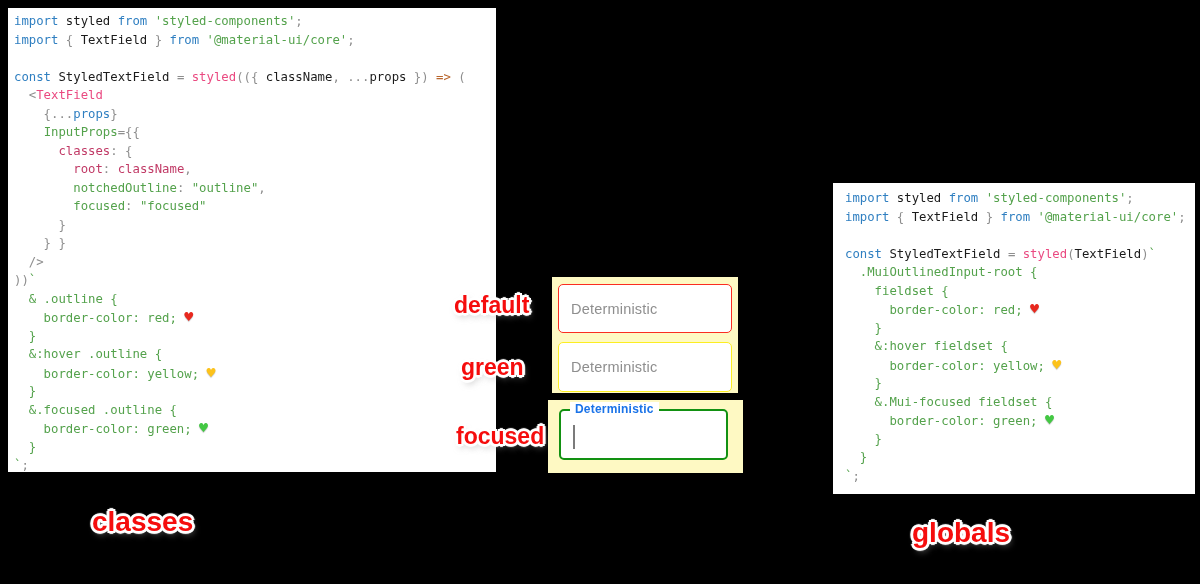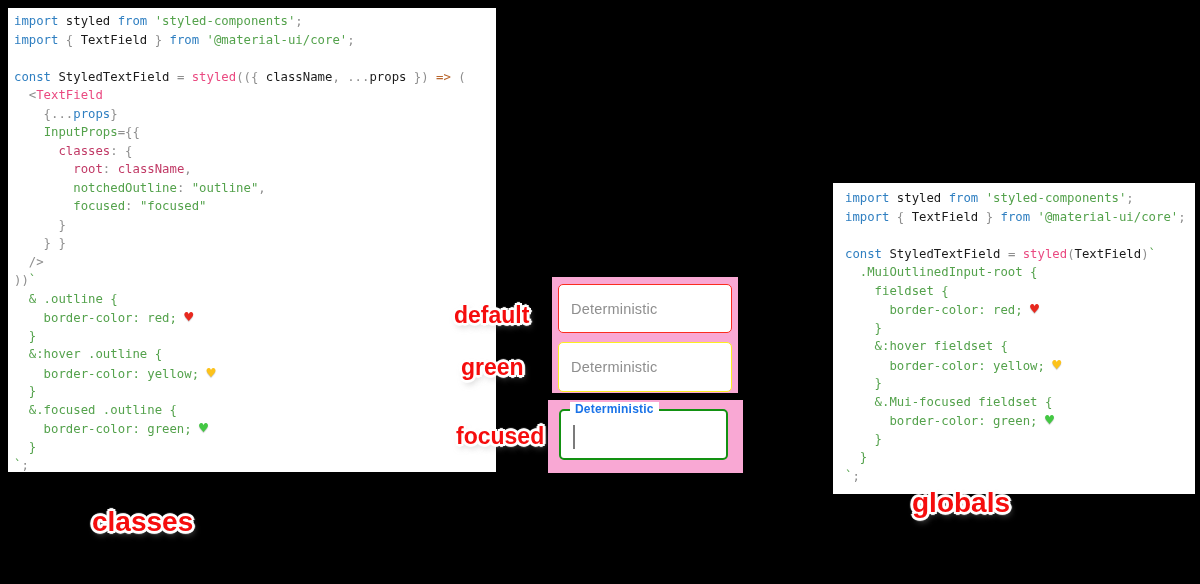--- a/index.html
+++ b/index.html
@@ -9,21 +9,21 @@
   
   .code-panel{position:absolute;background:#ffffff;
     font-family:"DejaVu Sans Mono",monospace;font-size:12.3px;line-height:18.5px;
     white-space:pre;box-sizing:border-box;overflow:hidden;}
   .panel-classes{left:8px;top:8px;width:488px;height:464px;padding:4px 0 0 6px;}
   .panel-globals{left:833px;top:183px;width:362px;height:311px;padding:6px 0 0 12px;}
   .code-line{height:18.5px;}
   .heart{font-size:15px;text-shadow:0 1px 1px rgba(0,0,0,.25);}
 
   
-  .card{position:absolute;background:#f9a8d4;}
+  .card{position:absolute;background:#fef9c3;}
   .card-top{left:552px;top:277px;width:186px;height:116px;}
   .card-bottom{left:548px;top:400px;width:195px;height:73px;}
 
   
   .tf{position:absolute;box-sizing:border-box;background:#fff;border-radius:5px;
       display:flex;align-items:center;}
   .tf-default{left:6px;top:7px;width:174px;height:49px;border:1.5px solid var(--field-red);}
   .tf-hover{left:6px;top:65px;width:174px;height:50px;border:1.5px solid var(--field-yellow);}
   .tf-focused{left:11px;top:9px;width:169px;height:51px;border:2px solid var(--field-green);}
   .tf-placeholder{color:var(--placeholder-gray);font-size:14.5px;padding-left:12px;letter-spacing:.2px;}
@@ -34,26 +34,26 @@
   
   .red-label{position:absolute;color:var(--label-red);font-weight:bold;
     font-family:"Liberation Sans",sans-serif;
     text-shadow:
       -2px -2px 0 #fff, 0 -2px 0 #fff, 2px -2px 0 #fff,
       -2px 0 0 #fff, 2px 0 0 #fff,
       -2px 2px 0 #fff, 0 2px 0 #fff, 2px 2px 0 #fff,
       -3px 0 1px #fff, 3px 0 1px #fff, 0 3px 1px #fff, 0 -3px 1px #fff,
       2px 4px 6px rgba(150,150,150,.6);}
   .state-label{font-size:23px;}
-  .lbl-default{left:454px;top:302px;}
+  .lbl-default{left:454px;top:292px;}
   .lbl-hover{left:461px;top:354px;}
   .lbl-focused{left:456px;top:423px;}
   .caption{font-size:28px;}
   .cap-classes{left:92px;top:506px;}
-  .cap-globals{left:912px;top:487px;}
+  .cap-globals{left:912px;top:517px;}
 </style>
 </head>
 <body>
 
 <div class="stage">
 
   <div class="code-panel panel-classes"><div class="code-line"><span style="color: rgb(47, 127, 193);">import</span><span style="color: rgb(27, 27, 27);"> styled </span><span style="color: rgb(47, 127, 193);">from</span><span style="color: rgb(27, 27, 27);"> </span><span style="color: rgb(84, 162, 76);">'styled-components'</span><span style="color: rgb(142, 142, 142);">;</span></div><div class="code-line"><span style="color: rgb(47, 127, 193);">import</span><span style="color: rgb(142, 142, 142);"> { </span><span style="color: rgb(27, 27, 27);">TextField</span><span style="color: rgb(142, 142, 142);"> } </span><span style="color: rgb(47, 127, 193);">from</span><span style="color: rgb(27, 27, 27);"> </span><span style="color: rgb(84, 162, 76);">'@material-ui/core'</span><span style="color: rgb(142, 142, 142);">;</span></div><div class="code-line">&nbsp;</div><div class="code-line"><span style="color: rgb(47, 127, 193);">const</span><span style="color: rgb(27, 27, 27);"> StyledTextField </span><span style="color: rgb(142, 142, 142);">= </span><span style="color: rgb(234, 74, 129);">styled</span><span style="color: rgb(142, 142, 142);">(({ </span><span style="color: rgb(27, 27, 27);">className</span><span style="color: rgb(142, 142, 142);">, </span><span style="color: rgb(142, 142, 142);">...</span><span style="color: rgb(27, 27, 27);">props</span><span style="color: rgb(142, 142, 142);"> }) </span><span style="color: rgb(185, 102, 45);">=&gt;</span><span style="color: rgb(142, 142, 142);"> (</span></div><div class="code-line"><span style="color: rgb(142, 142, 142);">  &lt;</span><span style="color: rgb(234, 74, 129);">TextField</span></div><div class="code-line"><span style="color: rgb(142, 142, 142);">    {...</span><span style="color: rgb(47, 127, 193);">props</span><span style="color: rgb(142, 142, 142);">}</span></div><div class="code-line"><span style="color: rgb(27, 27, 27);">    </span><span style="color: rgb(84, 162, 76);">InputProps</span><span style="color: rgb(142, 142, 142);">={{</span></div><div class="code-line"><span style="color: rgb(27, 27, 27);">      </span><span style="color: rgb(193, 58, 102);">classes</span><span style="color: rgb(142, 142, 142);">: {</span></div><div class="code-line"><span style="color: rgb(27, 27, 27);">        </span><span style="color: rgb(193, 58, 102);">root</span><span style="color: rgb(142, 142, 142);">: </span><span style="color: rgb(193, 58, 102);">className</span><span style="color: rgb(142, 142, 142);">,</span></div><div class="code-line"><span style="color: rgb(27, 27, 27);">        </span><span style="color: rgb(84, 162, 76);">notchedOutline</span><span style="color: rgb(142, 142, 142);">: </span><span style="color: rgb(84, 162, 76);">"outline"</span><span style="color: rgb(142, 142, 142);">,</span></div><div class="code-line"><span style="color: rgb(27, 27, 27);">        </span><span style="color: rgb(84, 162, 76);">focused</span><span style="color: rgb(142, 142, 142);">: </span><span style="color: rgb(84, 162, 76);">"focused"</span></div><div class="code-line"><span style="color: rgb(142, 142, 142);">      }</span></div><div class="code-line"><span style="color: rgb(142, 142, 142);">    } }</span></div><div class="code-line"><span style="color: rgb(142, 142, 142);">  /&gt;</span></div><div class="code-line"><span style="color: rgb(142, 142, 142);">))</span><span style="color: rgb(84, 162, 76);">`</span></div><div class="code-line"><span style="color: rgb(84, 162, 76);">  &amp; .outline {</span></div><div class="code-line"><span style="color: rgb(84, 162, 76);">    border-color: red; </span><span class="heart" style="color: rgb(232, 40, 30);">♥</span></div><div class="code-line"><span style="color: rgb(84, 162, 76);">  }</span></div><div class="code-line"><span style="color: rgb(84, 162, 76);">  &amp;:hover .outline {</span></div><div class="code-line"><span style="color: rgb(84, 162, 76);">    border-color: yellow; </span><span class="heart" style="color: rgb(252, 194, 27);">♥</span></div><div class="code-line"><span style="color: rgb(84, 162, 76);">  }</span></div><div class="code-line"><span style="color: rgb(84, 162, 76);">  &amp;.focused .outline {</span></div><div class="code-line"><span style="color: rgb(84, 162, 76);">    border-color: green; </span><span class="heart" style="color: rgb(67, 200, 67);">♥</span></div><div class="code-line"><span style="color: rgb(84, 162, 76);">  }</span></div><div class="code-line"><span style="color: rgb(84, 162, 76);">`</span><span style="color: rgb(142, 142, 142);">;</span></div></div>
 
   <div class="code-panel panel-globals"><div class="code-line"><span style="color: rgb(47, 127, 193);">import</span><span style="color: rgb(27, 27, 27);"> styled </span><span style="color: rgb(47, 127, 193);">from</span><span style="color: rgb(27, 27, 27);"> </span><span style="color: rgb(84, 162, 76);">'styled-components'</span><span style="color: rgb(142, 142, 142);">;</span></div><div class="code-line"><span style="color: rgb(47, 127, 193);">import</span><span style="color: rgb(142, 142, 142);"> { </span><span style="color: rgb(27, 27, 27);">TextField</span><span style="color: rgb(142, 142, 142);"> } </span><span style="color: rgb(47, 127, 193);">from</span><span style="color: rgb(27, 27, 27);"> </span><span style="color: rgb(84, 162, 76);">'@material-ui/core'</span><span style="color: rgb(142, 142, 142);">;</span></div><div class="code-line">&nbsp;</div><div class="code-line"><span style="color: rgb(47, 127, 193);">const</span><span style="color: rgb(27, 27, 27);"> StyledTextField </span><span style="color: rgb(142, 142, 142);">= </span><span style="color: rgb(234, 74, 129);">styled</span><span style="color: rgb(142, 142, 142);">(</span><span style="color: rgb(27, 27, 27);">TextField</span><span style="color: rgb(142, 142, 142);">)</span><span style="color: rgb(84, 162, 76);">`</span></div><div class="code-line"><span style="color: rgb(84, 162, 76);">  .MuiOutlinedInput-root {</span></div><div class="code-line"><span style="color: rgb(84, 162, 76);">    fieldset {</span></div><div class="code-line"><span style="color: rgb(84, 162, 76);">      border-color: red; </span><span class="heart" style="color: rgb(232, 40, 30);">♥</span></div><div class="code-line"><span style="color: rgb(84, 162, 76);">    }</span></div><div class="code-line"><span style="color: rgb(84, 162, 76);">    &amp;:hover fieldset {</span></div><div class="code-line"><span style="color: rgb(84, 162, 76);">      border-color: yellow; </span><span class="heart" style="color: rgb(252, 194, 27);">♥</span></div><div class="code-line"><span style="color: rgb(84, 162, 76);">    }</span></div><div class="code-line"><span style="color: rgb(84, 162, 76);">    &amp;.Mui-focused fieldset {</span></div><div class="code-line"><span style="color: rgb(84, 162, 76);">      border-color: green; </span><span class="heart" style="color: rgb(67, 200, 67);">♥</span></div><div class="code-line"><span style="color: rgb(84, 162, 76);">    }</span></div><div class="code-line"><span style="color: rgb(84, 162, 76);">  }</span></div><div class="code-line"><span style="color: rgb(84, 162, 76);">`</span><span style="color: rgb(142, 142, 142);">;</span></div></div>
 

